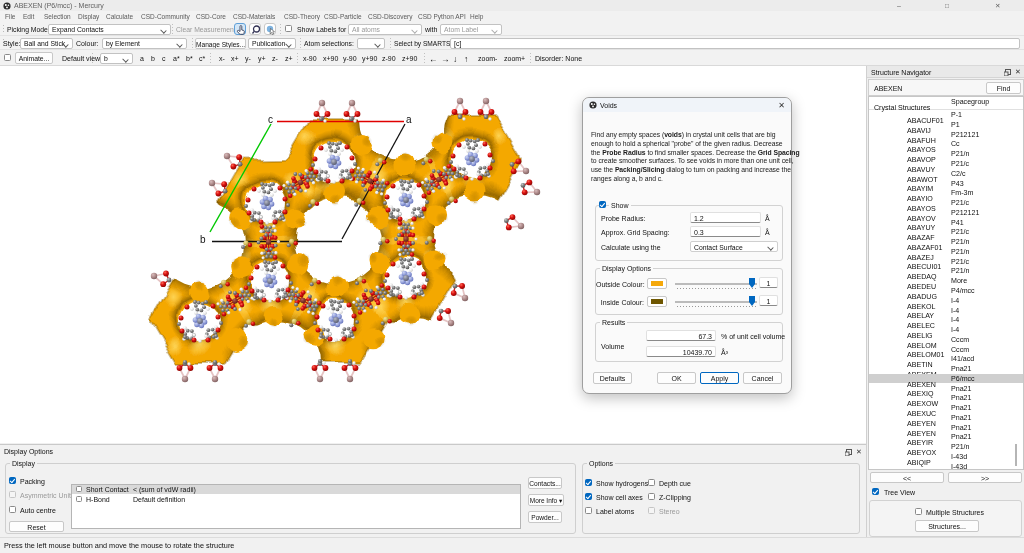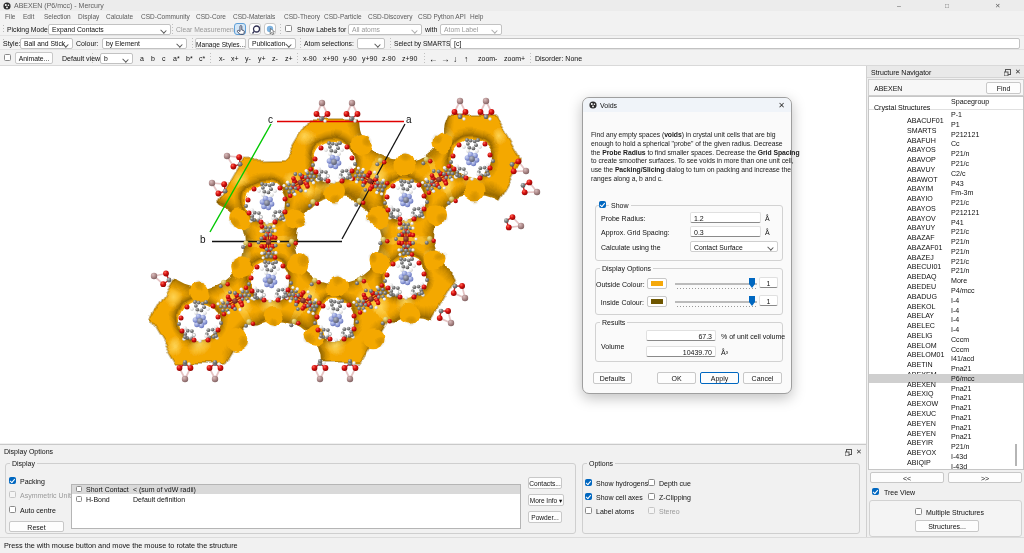--- a/index.html
+++ b/index.html
@@ -1300,21 +1300,21 @@
   <div id="navlist">
     <div class="hdr">
         <span class="nm">Crystal Structures</span>
         <span class="sg">Spacegroup</span>
       </div>
     <div>
         <span class="nm">ABACUF01</span>
         <span class="sg">P-1</span>
       </div>
 <div>
-        <span class="nm">SMARTS</span>
+        <span class="nm">ABAVIJ</span>
         <span class="sg">P1</span>
       </div>
 <div>
         <span class="nm">ABAFUH</span>
         <span class="sg">P212121</span>
       </div>
 <div>
         <span class="nm">ABAYOS</span>
         <span class="sg">Cc</span>
       </div>
@@ -1574,14 +1574,14 @@
     <div class="cb" style="left:65px;top:15px"></div>
       <span style="position:absolute;left:76px;top:16px">Depth cue</span>
     <div class="cb" style="left:65px;top:29px"></div>
       <span style="position:absolute;left:76px;top:30px">Z-Clipping</span>
     <div class="cb dis" style="left:65px;top:43px"></div>
       <span style="position:absolute;left:76px;top:44px;color:#9a9a9a">Stereo</span>
   </div>
 </div>
 
 <div id="status" class="abs">
-  <span style="position:absolute;left:4px;top:3px;font-size:7.3px">Press the with mouse button and move the mouse to rotate the structure</span>
+  <span style="position:absolute;left:4px;top:3px;font-size:7.3px">Press the left mouse button and move the mouse to rotate the structure</span>
 </div>
 
 </body></html>

